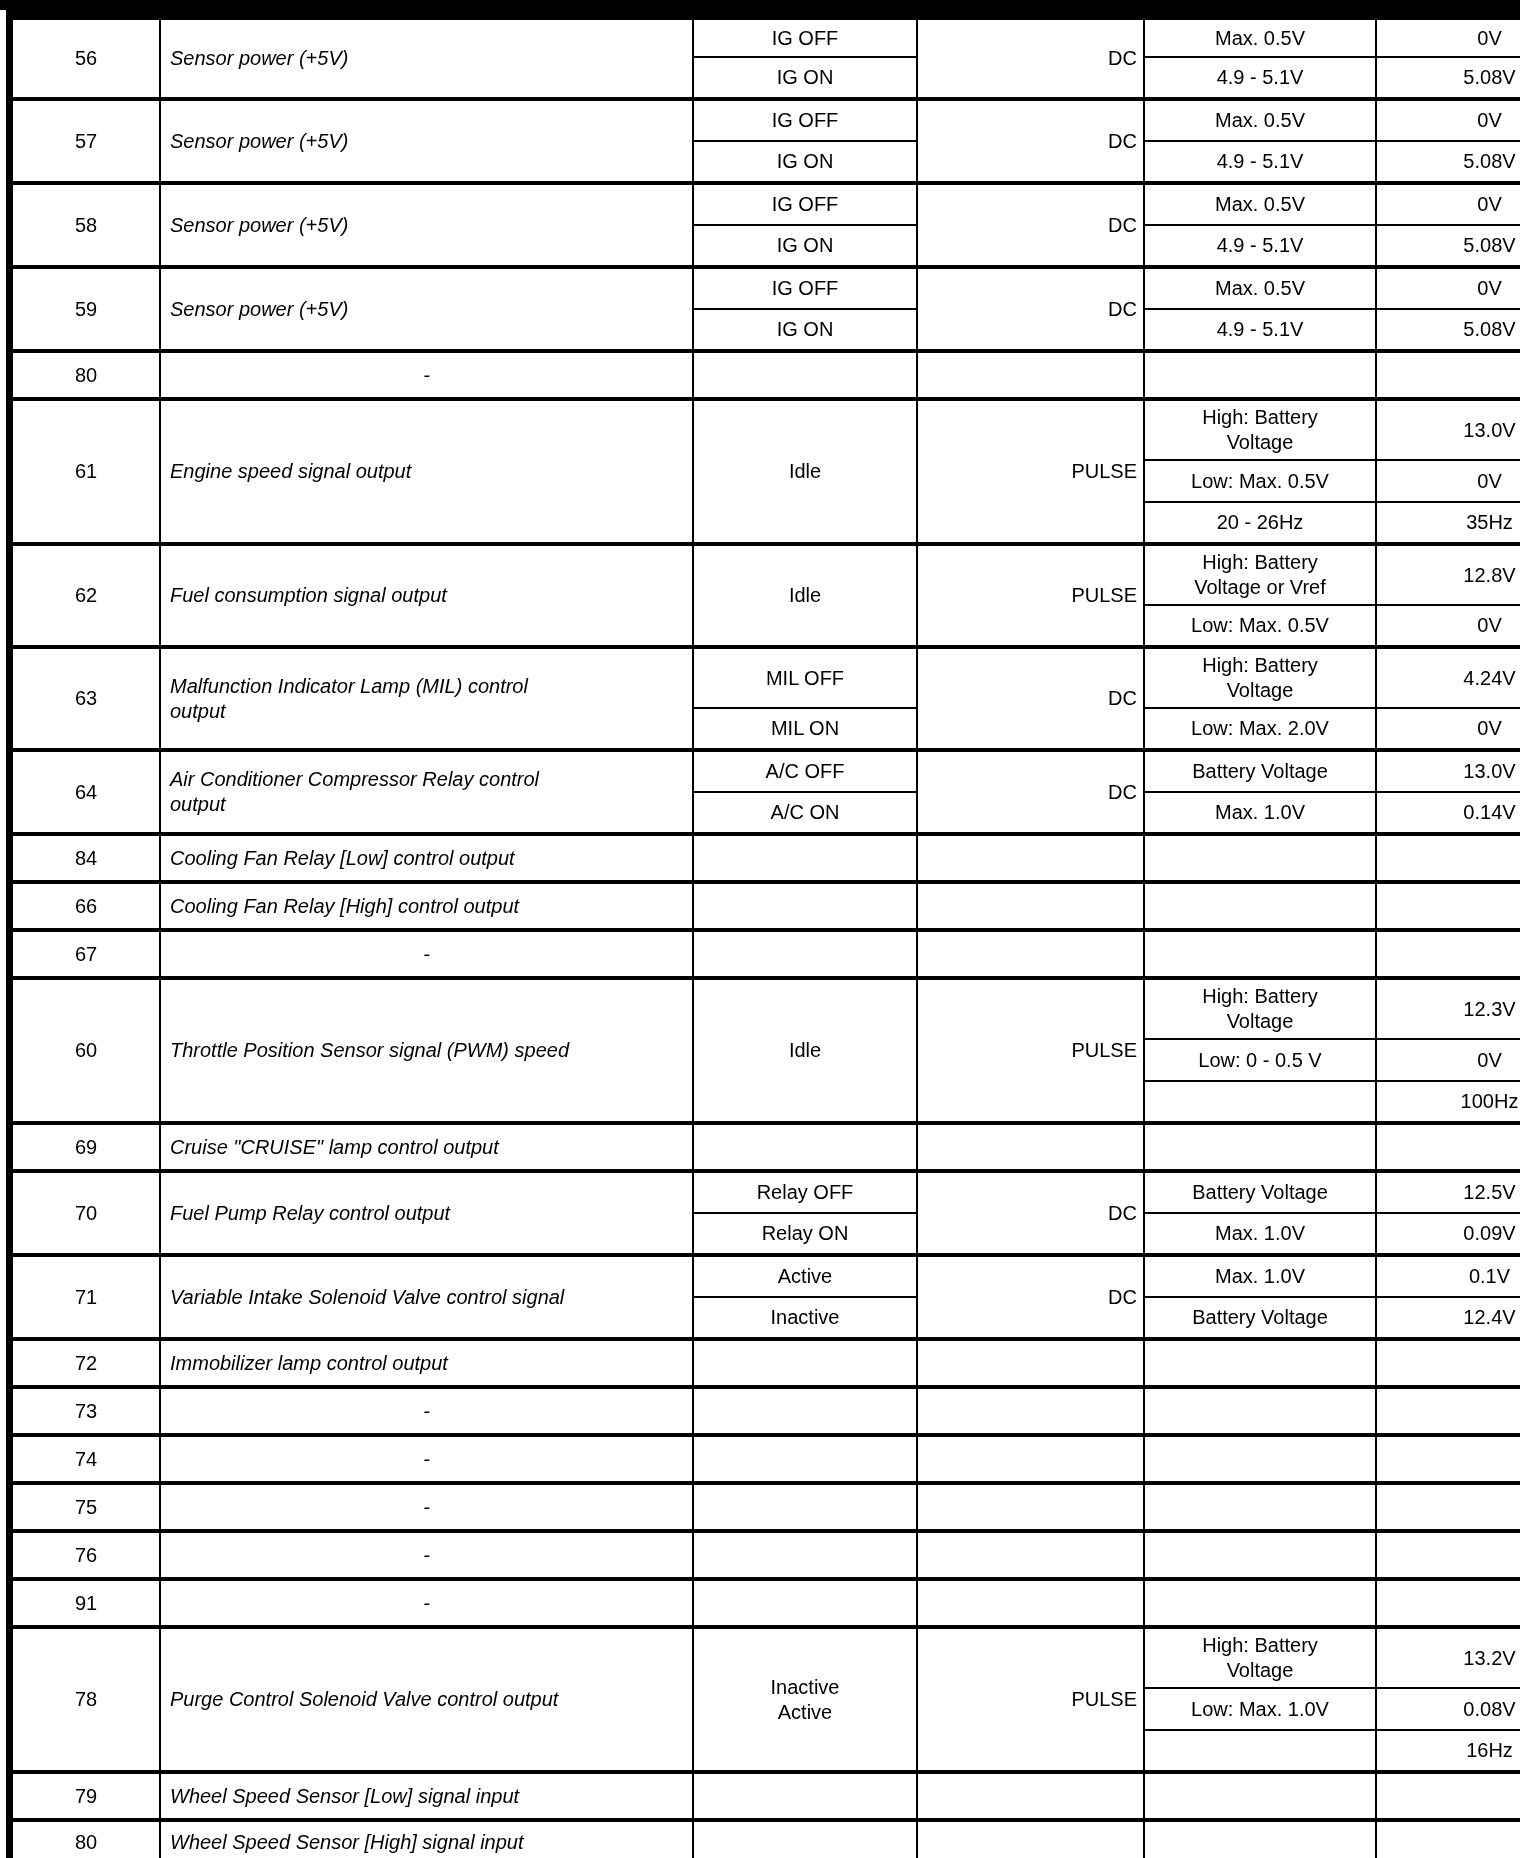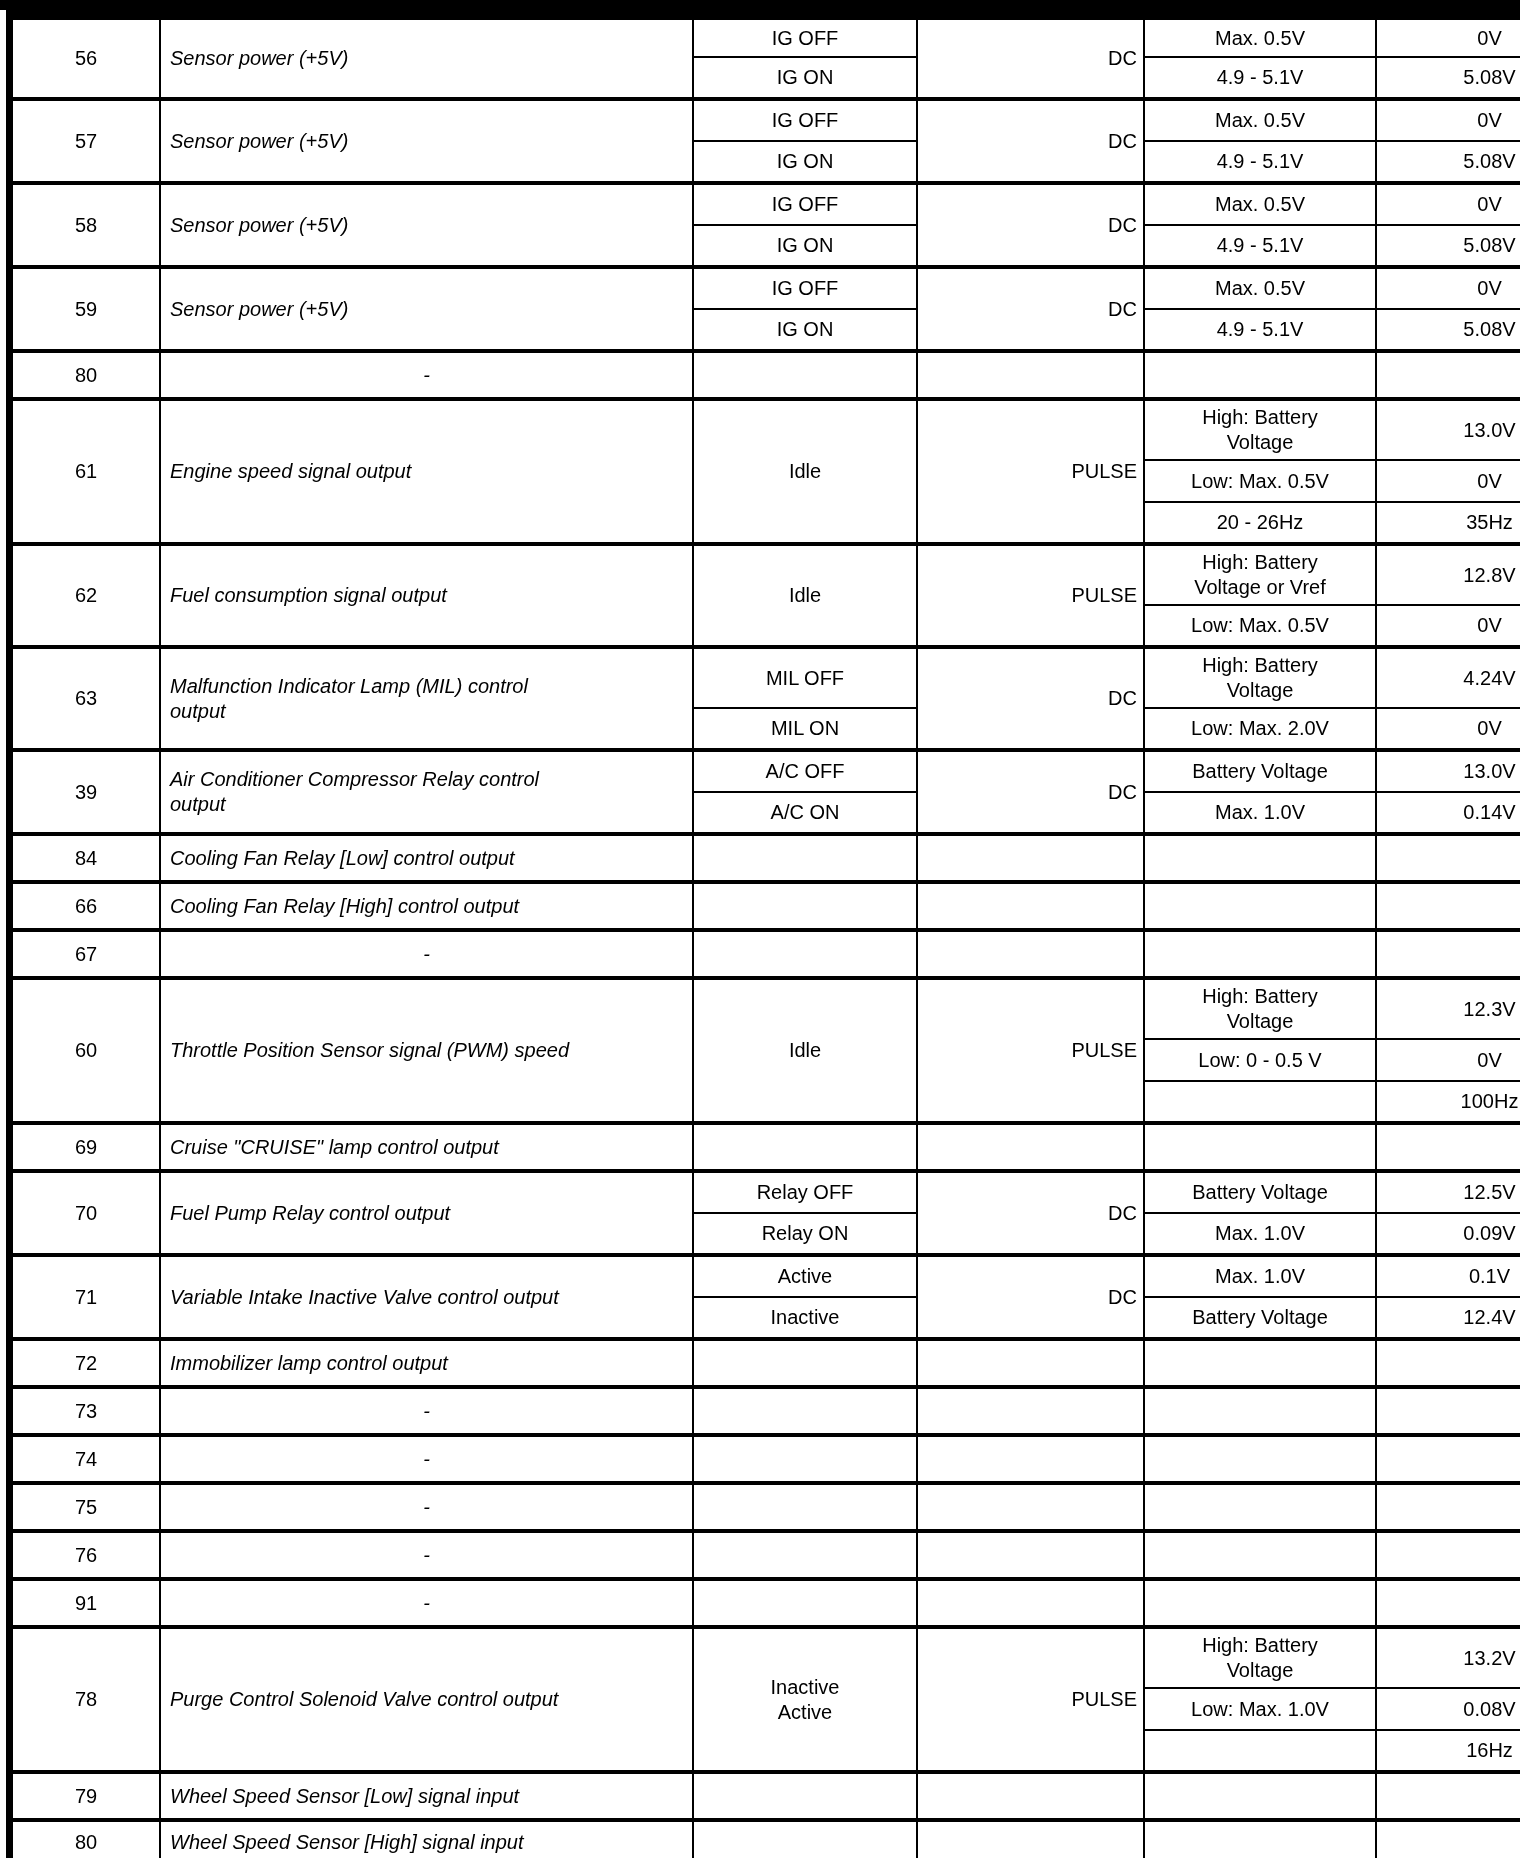--- a/index.html
+++ b/index.html
@@ -154,21 +154,21 @@
         <td class="c-spec">High: Battery
 Voltage</td>
         <td class="c-val">4.24V</td>
       </tr>
       <tr>
         <td class="c-cond">MIL ON</td>
         <td class="c-spec">Low: Max. 2.0V</td>
         <td class="c-val">0V</td>
       </tr>
       <tr class="group-start">
-        <td class="c-pin" rowspan="2">39</td>
+        <td class="c-pin" rowspan="2">64</td>
         <td class="c-desc" rowspan="2">Air Conditioner Compressor Relay control
 output</td>
         <td class="c-cond">A/C OFF</td>
         <td class="c-type" rowspan="2">DC</td>
         <td class="c-spec">Battery Voltage</td>
         <td class="c-val">13.0V</td>
       </tr>
       <tr>
         <td class="c-cond">A/C ON</td>
         <td class="c-spec">Max. 1.0V</td>
@@ -231,21 +231,21 @@
         <td class="c-spec">Battery Voltage</td>
         <td class="c-val">12.5V</td>
       </tr>
       <tr>
         <td class="c-cond">Relay ON</td>
         <td class="c-spec">Max. 1.0V</td>
         <td class="c-val">0.09V</td>
       </tr>
       <tr class="group-start">
         <td class="c-pin" rowspan="2">71</td>
-        <td class="c-desc" rowspan="2">Variable Intake Inactive Valve control output</td>
+        <td class="c-desc" rowspan="2">Variable Intake Solenoid Valve control signal</td>
         <td class="c-cond">Active</td>
         <td class="c-type" rowspan="2">DC</td>
         <td class="c-spec">Max. 1.0V</td>
         <td class="c-val">0.1V</td>
       </tr>
       <tr>
         <td class="c-cond">Inactive</td>
         <td class="c-spec">Battery Voltage</td>
         <td class="c-val">12.4V</td>
       </tr>

